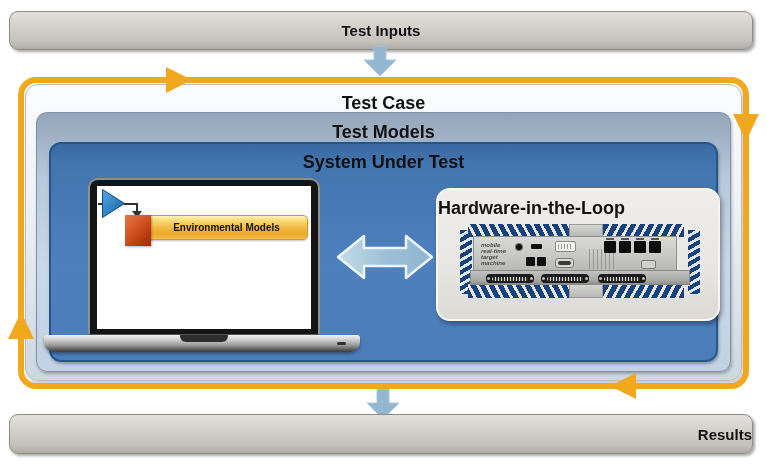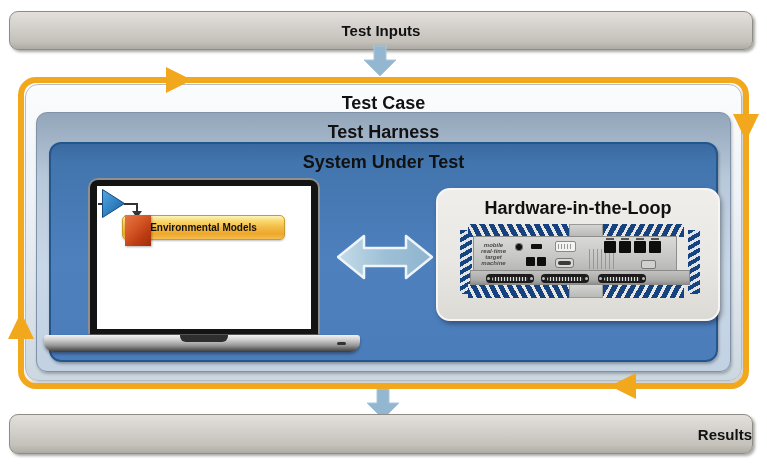--- a/index.html
+++ b/index.html
@@ -69,36 +69,36 @@
   }
   .lap-notch{position:absolute;left:136px;top:0;width:48px;height:7px;background:#2e2e2e;border-radius:0 0 6px 6px;}
   .lap-dash{position:absolute;left:293px;top:7px;width:9px;height:3px;background:#333;border-radius:2px;}
 
   
   .sline{background:#333;position:absolute;}
   .model-block{
     position:absolute;border:1px solid #c99b28;border-radius:5px;
     background:linear-gradient(180deg,#fdf3bd 0%,#f9da72 20%,#f3ba45 50%,#eea82a 78%,#f4bd50 100%);
     display:flex;align-items:center;justify-content:center;
-    font-size:10px;font-weight:bold;color:#111;box-shadow:0 1px 2px rgba(0,0,0,0.25);
+    font-size:10px;font-weight:bold;color:#111;box-shadow:0 1px 2px rgba(0,0,0,0.25);margin-left:23px;
   }
   .red-block{
     position:absolute;left:28px;top:29px;width:26px;height:31px;
     background:linear-gradient(135deg,#e5764a 0%,#d85a28 35%,#bc3c12 70%,#9e2d08 100%);
     box-shadow:1px 1px 2px rgba(0,0,0,0.3);
   }
   .down-tri{position:absolute;left:35px;top:25px;width:0;height:0;
     border-left:5px solid transparent;border-right:5px solid transparent;border-top:7px solid #333;}
 
   
   .hil-box{
     left:436px;top:188px;width:284px;height:133px;border-radius:14px;
     background:linear-gradient(180deg,#f0eeea 0%,#e9e7e3 55%,#dcdad5 100%);
     border:2px solid #f7f6f4;box-shadow:2px 3px 5px rgba(0,0,0,0.35);
-    box-sizing:border-box;z-index:5;font-size:18px;text-align:center;padding-top:8px;
+    box-sizing:border-box;z-index:5;font-size:18px;text-align:left;padding-top:8px;
   }
 
   
   .device{position:absolute;left:22px;top:34px;width:240px;height:80px;}
   .fin{position:absolute;left:8px;width:216px;height:13px;display:flex;}
   .fin-top{top:0;}
   .fin-bottom{top:60px;height:14px;}
   .fin .hl{width:50%;height:100%;background:repeating-linear-gradient(62deg,#16427f 0 5px,#e9e7e3 5px 8px);}
   .fin .hr{width:50%;height:100%;background:repeating-linear-gradient(-62deg,#16427f 0 5px,#e9e7e3 5px 8px);}
   .fin-tab{position:absolute;left:101px;width:34px;height:100%;background:linear-gradient(180deg,#d4d4d2,#b9b9b7);border:1px solid #9a9a98;box-sizing:border-box;}
@@ -146,21 +146,21 @@
     <path d="M11,0 h12 v14 h10 L17,30 1,14 h10 Z" fill="#93B7D0" stroke="#A9C7DB" stroke-width="1"></path>
   </svg>
 
   <div class="abs loop"></div>
 
   <div class="abs box-test-case lbl">
     <span>Test Case</span>
   </div>
 
   <div class="abs box-test-harness lbl">
-    <span>Test Harness</span>
+    <span>Test Models</span>
   </div>
 
   <div class="abs box-sut lbl">
     <span>System Under Test</span>
   </div>
 
   <div class="abs bezel">
     <div class="screen-white">
       <div class="sline" style="left:1px;top:17px;width:5px;height:2px;"></div>
       <svg class="abs" style="left:5px;top:3px;" width="23" height="29" viewBox="0 0 23 29">

